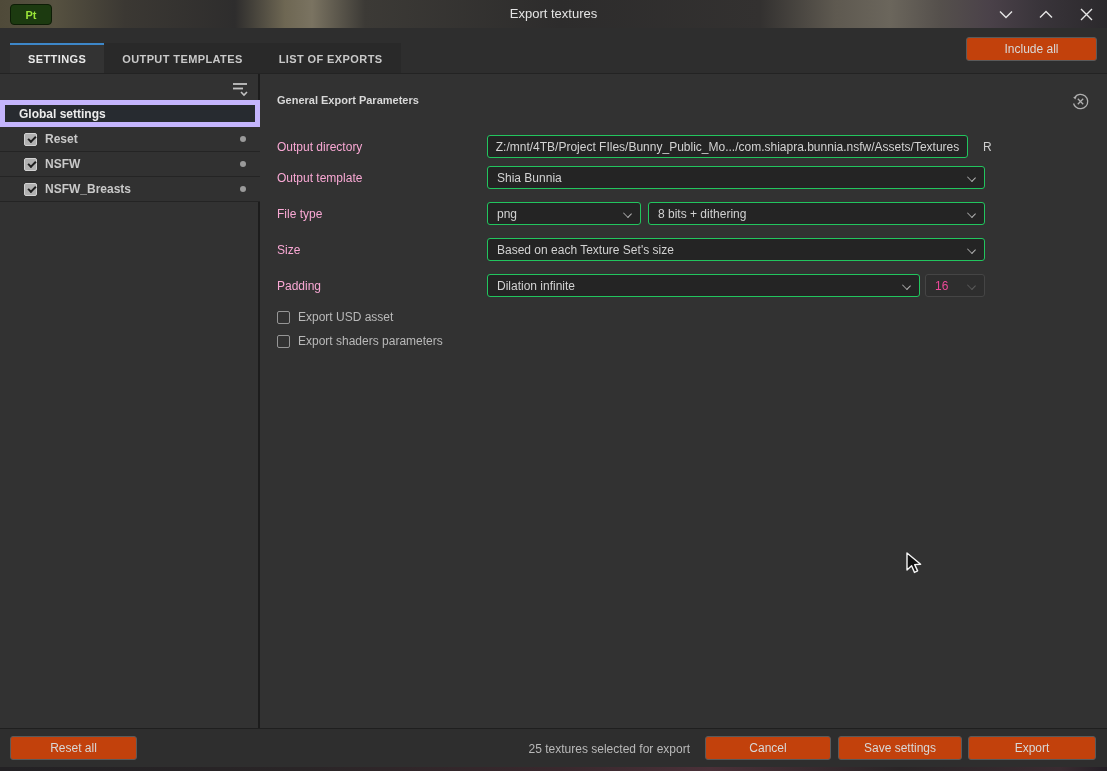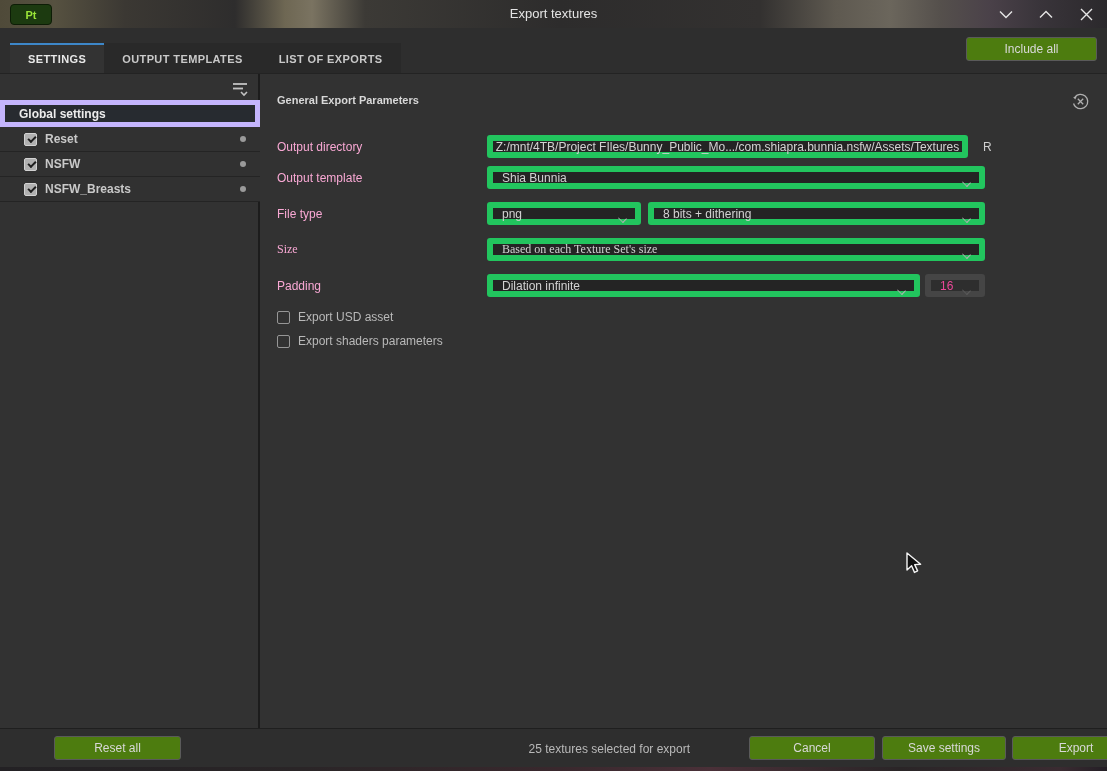--- a/index.html
+++ b/index.html
@@ -20,23 +20,23 @@
     line-height:28px; color:#e4e4e4; font-size:13px; }
   .win-controls { position:absolute; right:12px; top:0; height:28px; display:flex; gap:22px; align-items:center; }
   .win-btn { width:18px; height:18px; display:flex; align-items:center; justify-content:center; }
 
   
   .header-strip { position:absolute; left:0; top:28px; width:1107px; height:45px; background:#2e2e2e; }
   .tabs { position:absolute; left:10px; bottom:0; display:flex; height:30px; }
   .tab { height:30px; display:flex; align-items:center; padding:0 18px; background:#292929;
     color:#c9c9c9; font-size:11px; font-weight:bold; letter-spacing:0.4px; border-top:2px solid transparent; }
   .tab.active { background:#333333; border-top:2px solid #3d87c9; color:#e8e8e8; }
-  .btn { background:#4d7c0f; border:1px solid #5a5a5a; border-radius:3px; color:#d8d8d8;
+  .btn { background:#c2410c; border:1px solid #5a5a5a; border-radius:3px; color:#d8d8d8;
     font-size:12px; display:flex; align-items:center; justify-content:center;
-    font-family:"Liberation Sans", sans-serif;margin-left:44px; }
+    font-family:"Liberation Sans", sans-serif; }
   .include-all { position:absolute; right:10px; top:9px; width:131px; height:24px; }
 
   
   .content { position:absolute; left:0; top:73px; width:1107px; height:655px; background:#323232;
     border-top:1px solid #232323; }
   .sidebar { position:absolute; left:0; top:0; width:260px; height:655px; background:#323232;
     border-right:2px solid #1c1c1c; }
   .filter-icon { position:absolute; right:8px; top:6px; width:20px; height:18px; }
   .setlist { position:absolute; left:0; top:26px; width:260px; }
   .row-global { height:27px; border:5px solid #c4b5fd; background:#272b30; display:flex;
@@ -52,21 +52,21 @@
   .dot { position:absolute; right:14px; top:50%; margin-top:-3px; width:6px; height:6px;
     border-radius:50%; background:#9a9a9a; }
 
   
   .main { position:absolute; left:262px; top:0; width:845px; height:655px; }
   .panel-header { position:absolute; left:15px; top:20px; color:#d8d8d8; font-size:11px; font-weight:bold; }
   .reset-icon { position:absolute; right:17px; top:18px; width:19px; height:19px; }
   .frow { position:absolute; left:0; width:845px; height:23px; display:flex; align-items:center; }
   .frow .label { position:absolute; left:15px; color:#f9a8d4; font-size:12px; }
   .ctrl-area { position:absolute; left:225px; display:flex; gap:7px; align-items:center; }
-  .field, .dd { height:23px; background:#242424; border:6px solid #22c55e; border-radius:3px;
+  .field, .dd { height:23px; background:#242424; border:1px solid #22c55e; border-radius:3px;
     color:#d2d2d2; font-size:12px; display:flex; align-items:center; position:relative; }
   .field { justify-content:center; }
   .dd { padding-left:9px; }
   .dd .chev { position:absolute; right:9px; top:7px; width:7px; height:7px; border-right:1.6px solid #b2b2b2;
     border-bottom:1.6px solid #b2b2b2; transform:rotate(45deg) scale(1,0.8); }
   .dd.disabled { background:#2e2e2e; border-color:#454545; color:#ec4899; }
   .dd.disabled .chev { border-color:#5c5c5c; }
   .suffix { color:#cfcfcf; font-size:12px; margin-left:8px; }
   .cbrow { position:absolute; left:15px; display:flex; align-items:center; gap:8px; height:16px; }
   .cbrow .clabel { color:#b9b9b9; font-size:12px; }
@@ -186,21 +186,21 @@
             <span>png</span>
             <span class="chev"></span>
           </div>
           <div class="dd" style="width:337px;">
             <span>8 bits + dithering</span>
             <span class="chev"></span>
           </div>
         </div>
       </div>
 
-      <div class="frow" style="top:164px;font-family:Liberation Serif, serif;">
+      <div class="frow" style="top:164px;">
         <span class="label">Size</span>
         <div class="ctrl-area">
           <div class="dd" style="width:498px;">
             <span>Based on each Texture Set's size</span>
             <span class="chev"></span>
           </div>
         </div>
       </div>
 
       <div class="frow" style="top:200px;">

